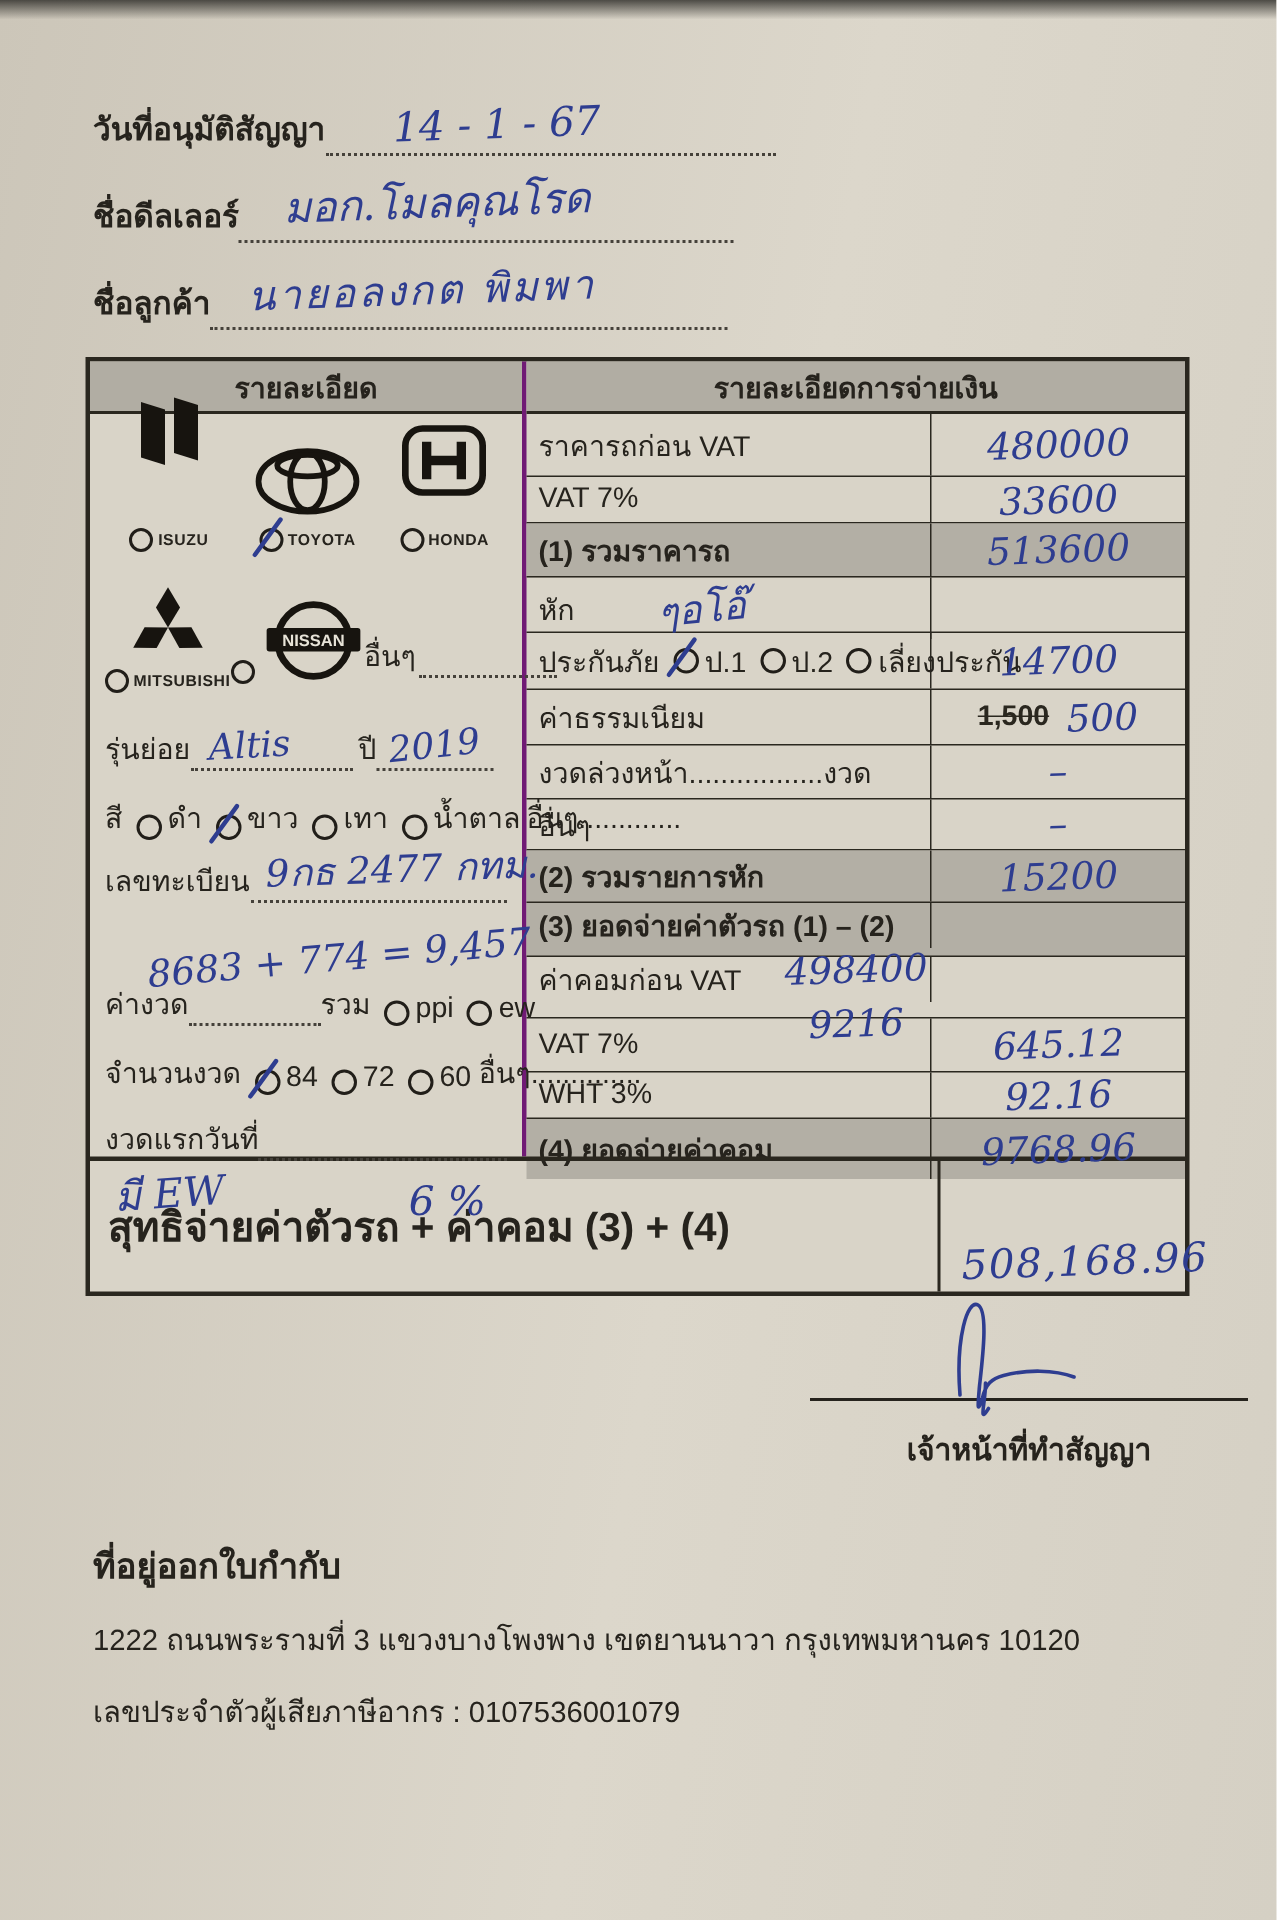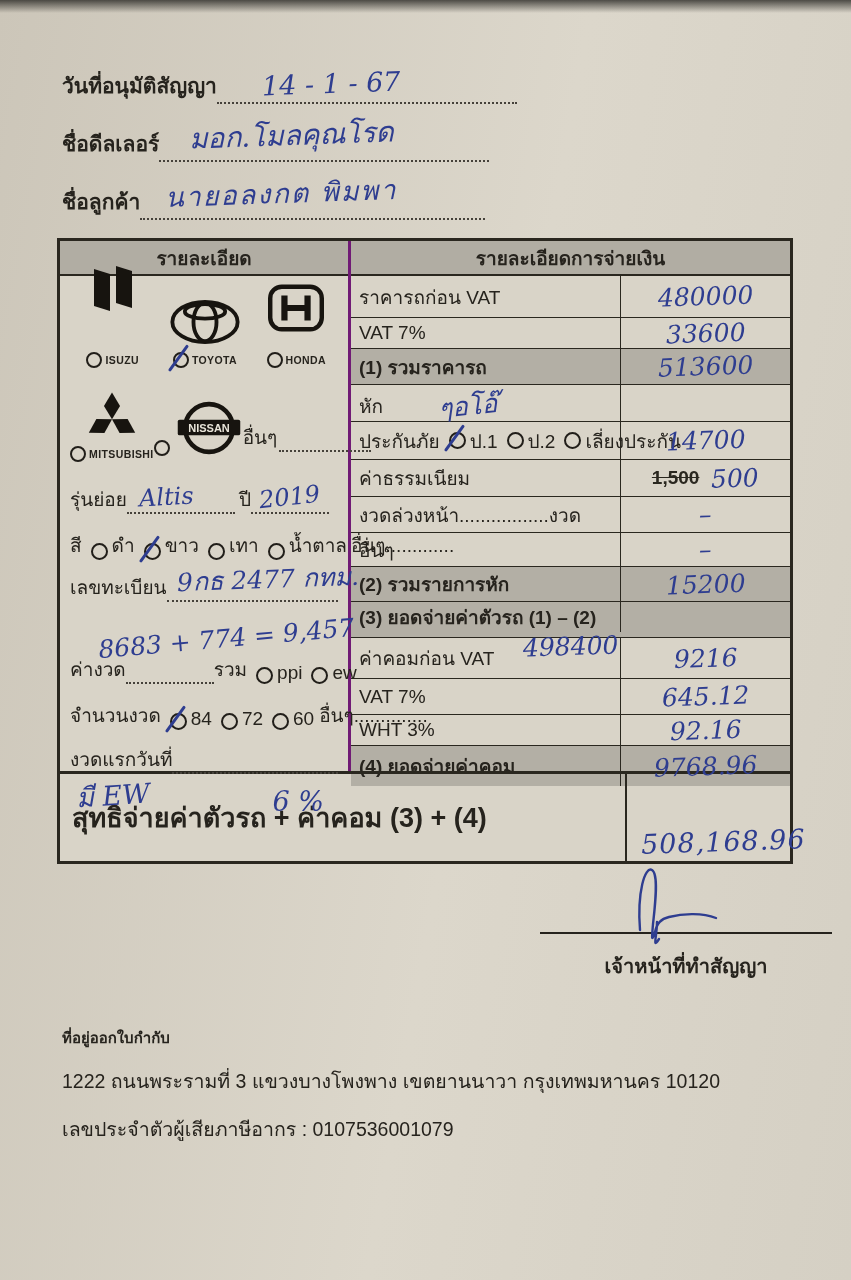--- a/index.html
+++ b/index.html
@@ -59,21 +59,21 @@
     padding:0 12px;font-size:27px;font-weight:bold;flex:none;}
   .sumvalue{flex:1;position:relative;}
   .sumvalue .hw{position:absolute;bottom:4px;left:14px;font-size:27px;transform:rotate(-2deg);letter-spacing:1px;}
   
   .sig{position:absolute;top:874px;left:540px;width:292px;text-align:center;}
   .sigline{border-bottom:2.2px solid #26231d;height:58px;position:relative;}
   .sigline svg{position:absolute;left:70px;bottom:-14px;}
   .siglabel{font-size:20px;font-weight:bold;margin-top:16px;}
   
   .footer{position:absolute;top:1026px;left:62px;width:700px;}
-  .ftitle{font-size:15px;font-weight:bold;margin-bottom:16px;}
+  .ftitle{font-size:23px;font-weight:bold;margin-bottom:16px;}
   .fline{font-size:19.5px;margin-bottom:17px;}
 </style>
 </head>
 <body>
 
 <div class="paper">
   <div class="topbar"></div>
 
   <div class="head">
     <div class="hfield f1">
@@ -306,21 +306,21 @@
           <div class="tvalue">
               <span class="hw">15200</span>
             </div>
         </div>
         <div class="trow shaded" style="height:35px;flex-direction:column;">
           <div class="tlabel">(3) ยอดจ่ายค่าตัวรถ (1) – (2)</div>
           <div class="tvalue">
               <span class="hw">498400</span>
             </div>
         </div>
-        <div class="trow" style="height:40px;">
+        <div class="trow" style="height:40px;flex-direction:column;">
           <div class="tlabel">ค่าคอมก่อน VAT</div>
           <div class="tvalue">
               <span class="hw">9216</span>
             </div>
         </div>
         <div class="trow" style="height:35px;">
           <div class="tlabel">VAT  7%</div>
           <div class="tvalue">
               <span class="hw">645.12</span>
             </div>

